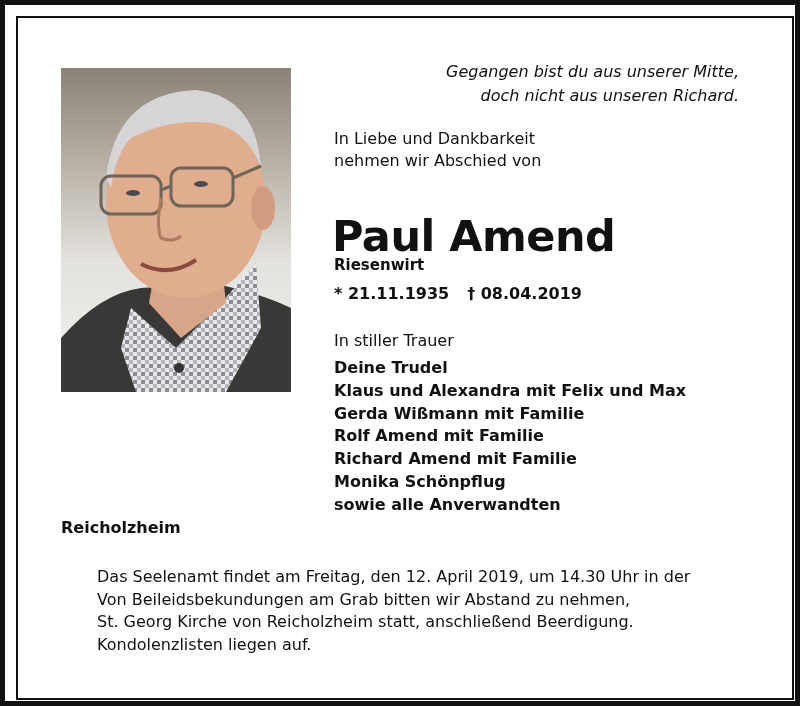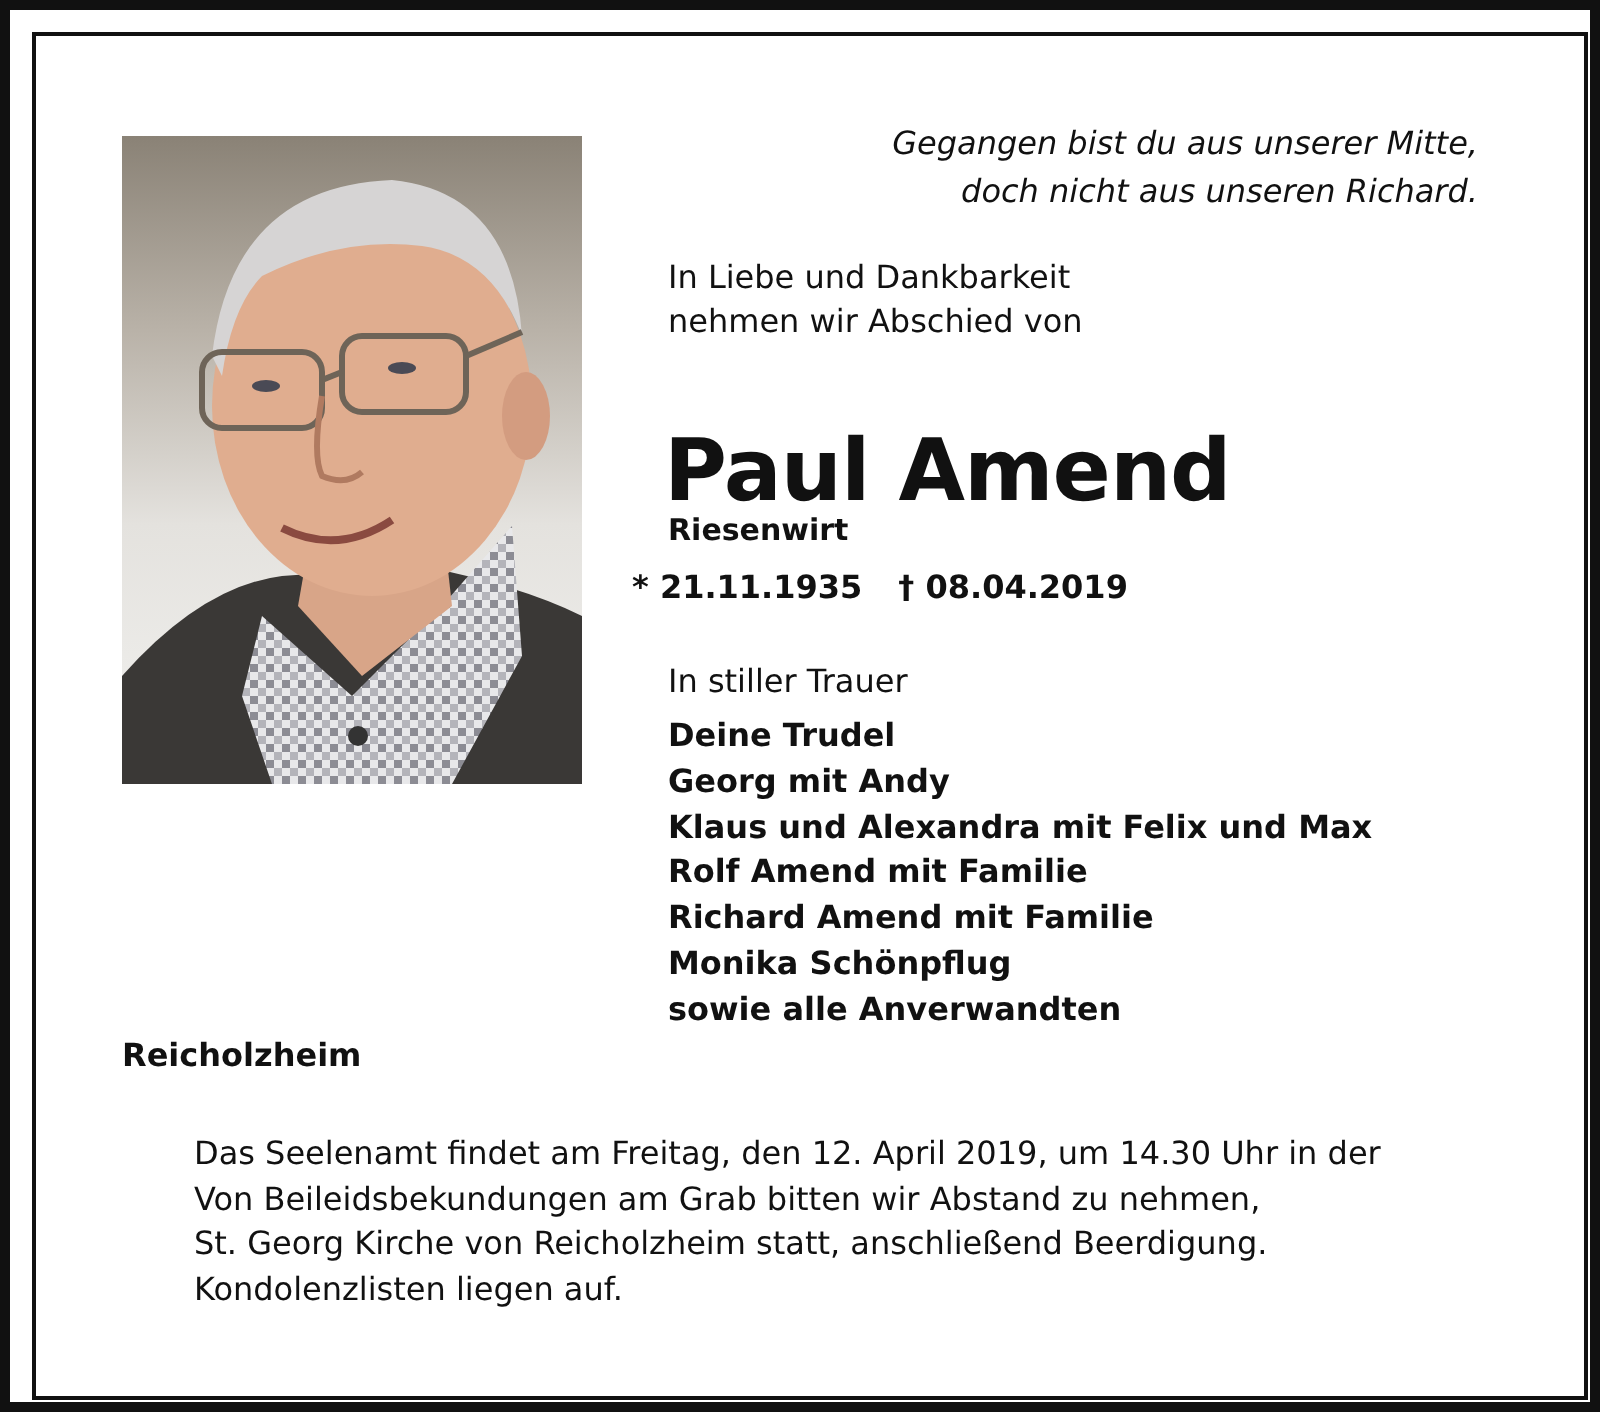--- a/index.html
+++ b/index.html
@@ -5,21 +5,21 @@
   html, body { margin:0; padding:0; background:#ffffff; }
   body { width:800px; height:706px; position:relative; overflow:hidden; font-family:"DejaVu Sans", "Liberation Sans", sans-serif; color:#111; }
   .outer { position:absolute; left:0; top:0; width:800px; height:706px; box-sizing:border-box; border:5px solid #111; background:#fff; }
   .inner { position:absolute; left:11px; top:11px; width:778px; height:684px; box-sizing:border-box; border:2px solid #111; }
   .photo { position:absolute; left:61px; top:68px; width:230px; height:324px; overflow:hidden;
     background:linear-gradient(180deg,#8a8276 0%, #b9b2a8 30%, #e4e2de 60%, #f2f2f0 100%); }
   .motto { position:absolute; right:61px; top:60px; text-align:right; font-style:italic; font-size:16px; line-height:24px; }
   .intro { position:absolute; left:334px; top:128px; font-size:16px; line-height:22px; }
   .name { position:absolute; left:332px; top:210px; font-size:43px; font-weight:bold; line-height:52px; letter-spacing:-0.5px; }
   .occupation { position:absolute; left:334px; top:254px; font-size:15px; font-weight:bold; line-height:22px; }
-  .dates { position:absolute; left:316px; top:282px; font-size:16px; font-weight:bold; line-height:24px; }
+  .dates { position:absolute; left:334px; top:282px; font-size:16px; font-weight:bold; line-height:24px; }
   .dates span { margin-right:18px; }
   .mourning-label { position:absolute; left:334px; top:330px; font-size:16px; line-height:22px; }
   .mourners { position:absolute; left:334px; top:357px; font-size:16px; font-weight:bold; line-height:22.8px; margin:0; padding:0; list-style:none; }
   .place { position:absolute; left:61px; top:517px; font-size:16px; font-weight:bold; line-height:22px; }
   .notice { position:absolute; left:61px; top:566px; font-size:16px; line-height:22.5px; }
   .notice div { white-space:nowrap;margin-left:36px; }
 </style>
 </head>
 <body>
 
@@ -77,22 +77,22 @@
 
 <div class="name">Paul Amend</div>
 <div class="occupation">Riesenwirt</div>
 <div class="dates">
   <span>* 21.11.1935</span><span>† 08.04.2019</span>
 </div>
 
 <div class="mourning-label">In stiller Trauer</div>
 <ul class="mourners">
   <li>Deine Trudel</li>
-  <li>Georg mit Andy</li>
   <li>Klaus und Alexandra mit Felix und Max</li>
+  <li>Gerda Wißmann mit Familie</li>
   <li>Rolf Amend mit Familie</li>
   <li>Richard Amend mit Familie</li>
   <li>Monika Schönpflug</li>
   <li>sowie alle Anverwandten</li>
 </ul>
 
 <div class="place">Reicholzheim</div>
 
 <div class="notice">
   <div>Das Seelenamt findet am Freitag, den 12. April 2019, um 14.30 Uhr in der</div>

